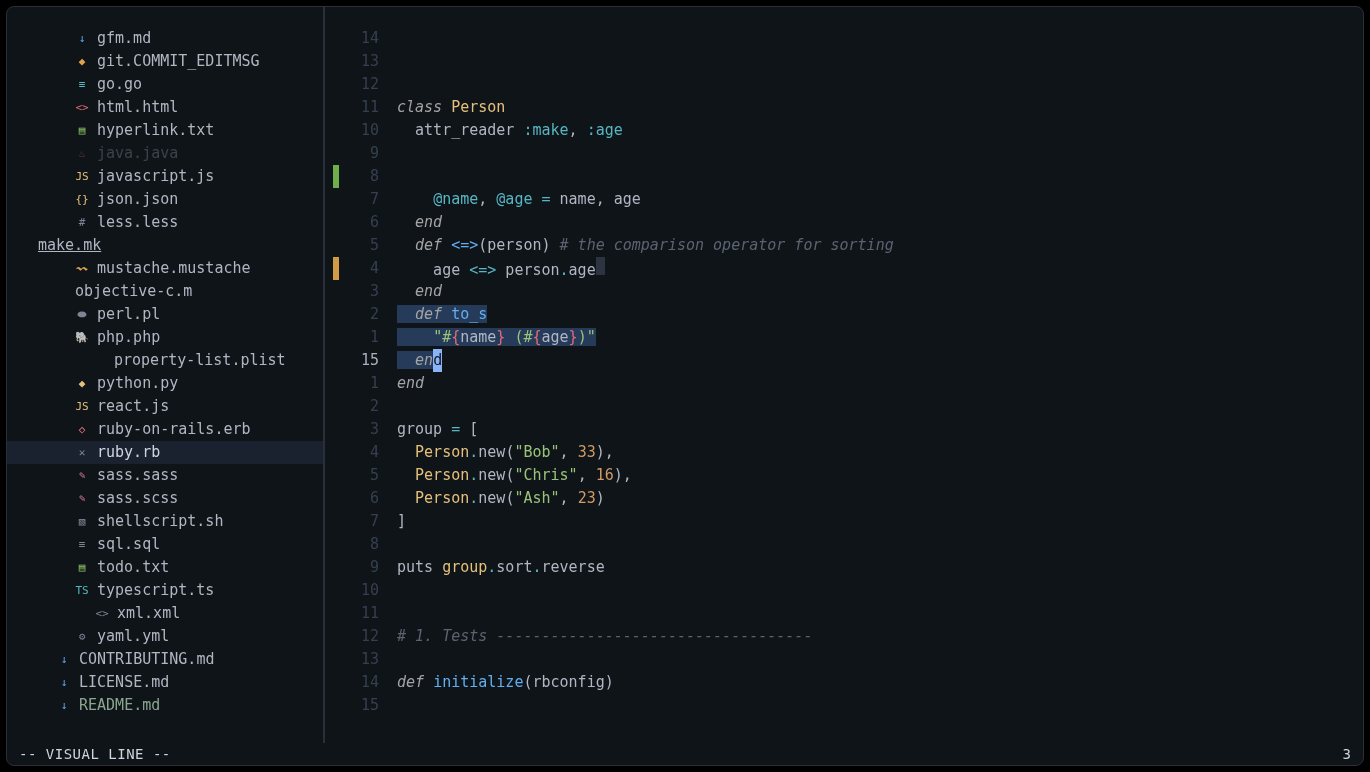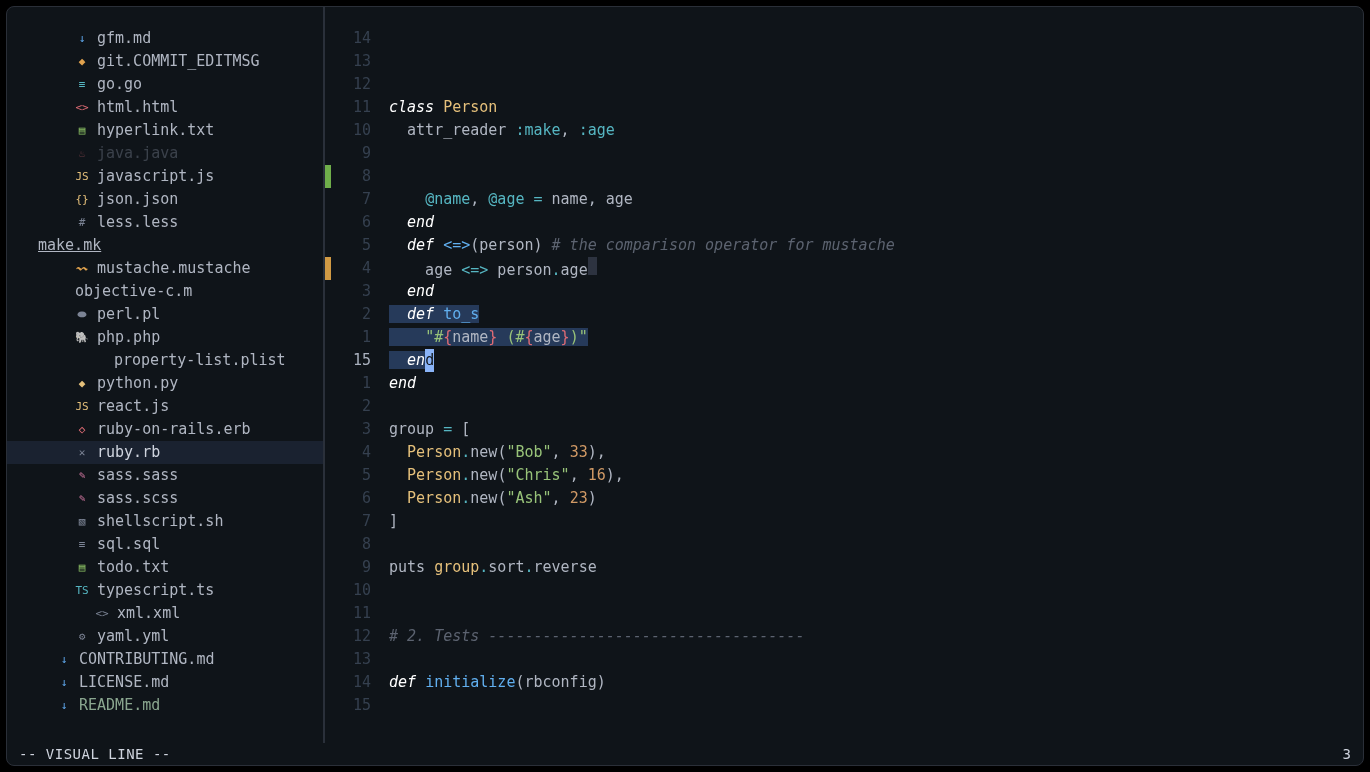--- a/index.html
+++ b/index.html
@@ -62,37 +62,37 @@
   .divider { width:2px; background:#2a303a; }
 
   .editor {
     flex:1;
     display:flex;
     flex-direction:column;
     line-height:23px;
     position:relative;
   }
   .lines { padding-top: 20px; }
-  .code-row { display:flex; height:23px; }
+  .code-row { display:flex; height:23px;margin-left:8px; }
   .gutter-mark { width:6px; }
   .gm-green { background:#6fae4a; }
   .gm-yellow{ background:#d19a44; }
   .lineno {
     width: 50px;
     text-align: right;
     padding-right: 10px;
     color:#35404f;
   }
   .lineno.current { color:#a9b0bd; }
   .code {
     padding-left: 8px;
     white-space: pre;
     color:#b0b6c2;
   }
-  .kw   { color:#ffffff; font-style:italic; }
+  .kw   { color:#a3a3a3; font-style:italic; }
   .cls  { color:#e5c07b; }
   .sym  { color:#56b6c2; }
   .fn   { color:#61afef; }
   .ivar { color:#56b6c2; }
   .str  { color:#98c379; }
   .num  { color:#d19a66; }
   .cmt  { color:#5c6370; font-style:italic; }
   .op   { color:#56b6c2; }
   .var  { color:#e5c07b; }
   .id   { color:#b0b6c2; }
@@ -305,21 +305,21 @@
             <div class="code">    <span class="ivar">@name</span>, <span class="ivar">@age</span> <span class="op">=</span> name, age</div>
           </div>
           <div class="code-row">
             <div class="gutter-mark"></div>
             <div class="lineno">6</div>
             <div class="code">  <span class="kw">end</span></div>
           </div>
           <div class="code-row">
             <div class="gutter-mark"></div>
             <div class="lineno">5</div>
-            <div class="code">  <span class="kw">def</span> <span class="fn">&lt;=&gt;</span>(person) <span class="cmt"># the comparison operator for mustache</span></div>
+            <div class="code">  <span class="kw">def</span> <span class="fn">&lt;=&gt;</span>(person) <span class="cmt"># the comparison operator for sorting</span></div>
           </div>
           <div class="code-row">
             <div class="gutter-mark gm-yellow"></div>
             <div class="lineno">4</div>
             <div class="code">    age <span class="op">&lt;=&gt;</span> person<span class="op">.</span>age<span class="trailws"></span></div>
           </div>
           <div class="code-row">
             <div class="gutter-mark"></div>
             <div class="lineno">3</div>
             <div class="code">  <span class="kw">end</span></div>
@@ -390,21 +390,21 @@
             <div class="code"></div>
           </div>
           <div class="code-row">
             <div class="gutter-mark"></div>
             <div class="lineno">11</div>
             <div class="code"></div>
           </div>
           <div class="code-row">
             <div class="gutter-mark"></div>
             <div class="lineno">12</div>
-            <div class="code"><span class="cmt"># 2. Tests -----------------------------------</span></div>
+            <div class="code"><span class="cmt"># 1. Tests -----------------------------------</span></div>
           </div>
           <div class="code-row">
             <div class="gutter-mark"></div>
             <div class="lineno">13</div>
             <div class="code"></div>
           </div>
           <div class="code-row">
             <div class="gutter-mark"></div>
             <div class="lineno">14</div>
             <div class="code"><span class="kw">def</span> <span class="fn">initialize</span>(rbconfig)</div>

